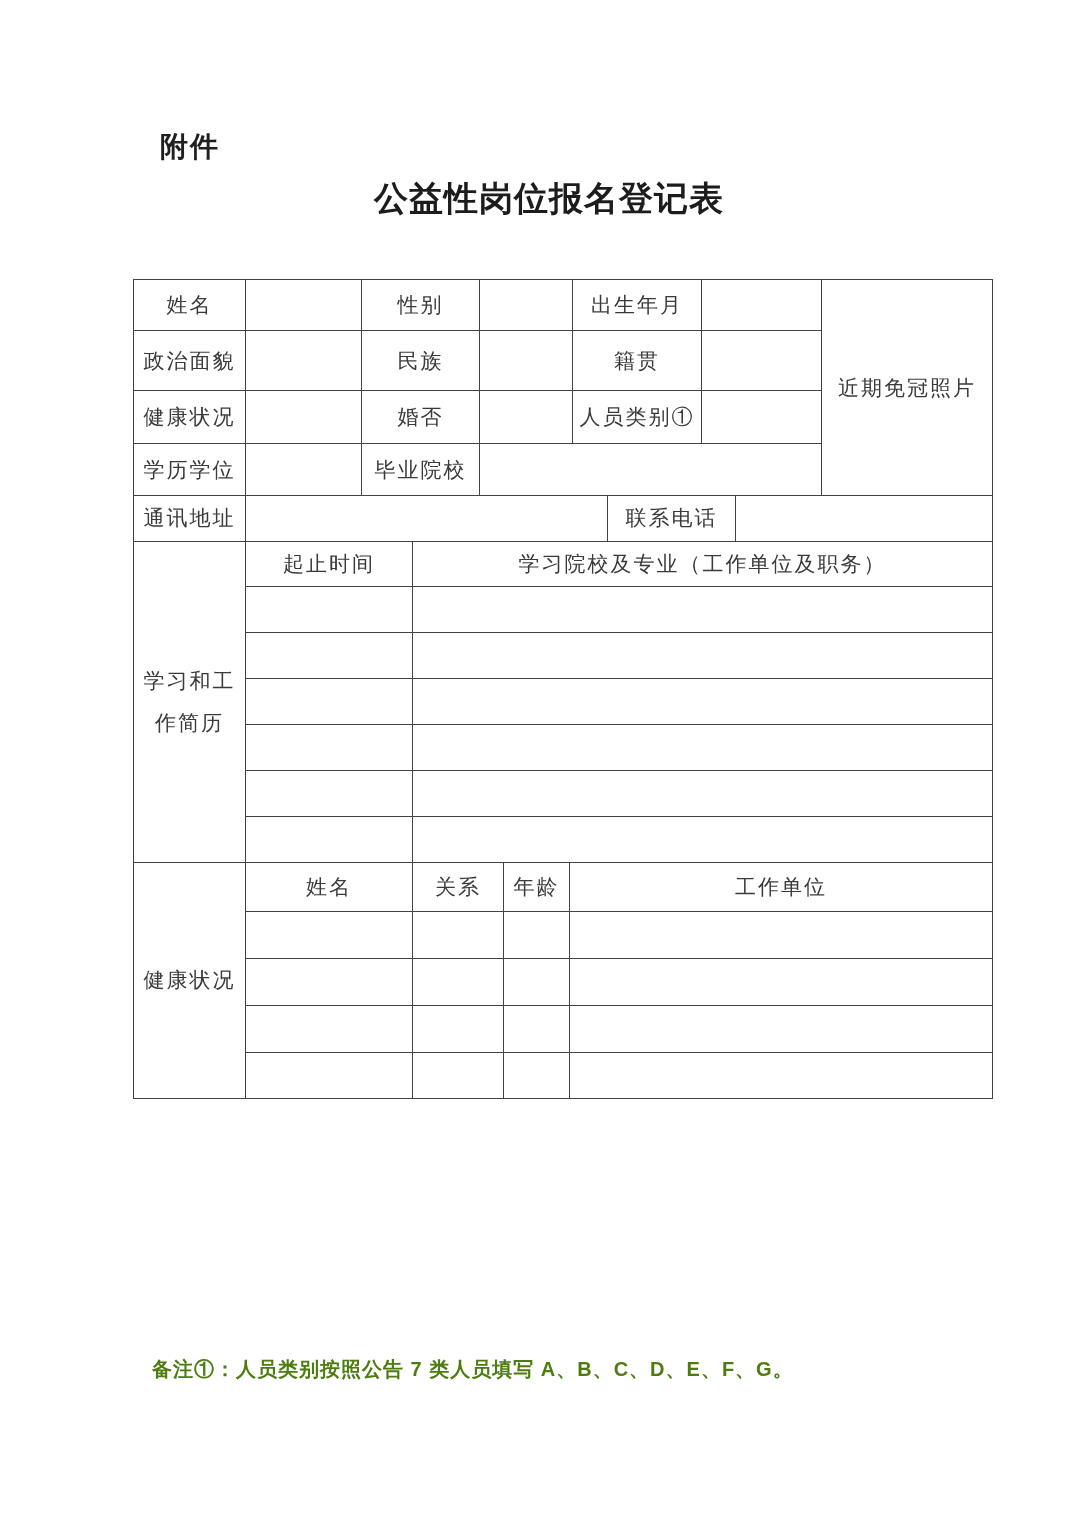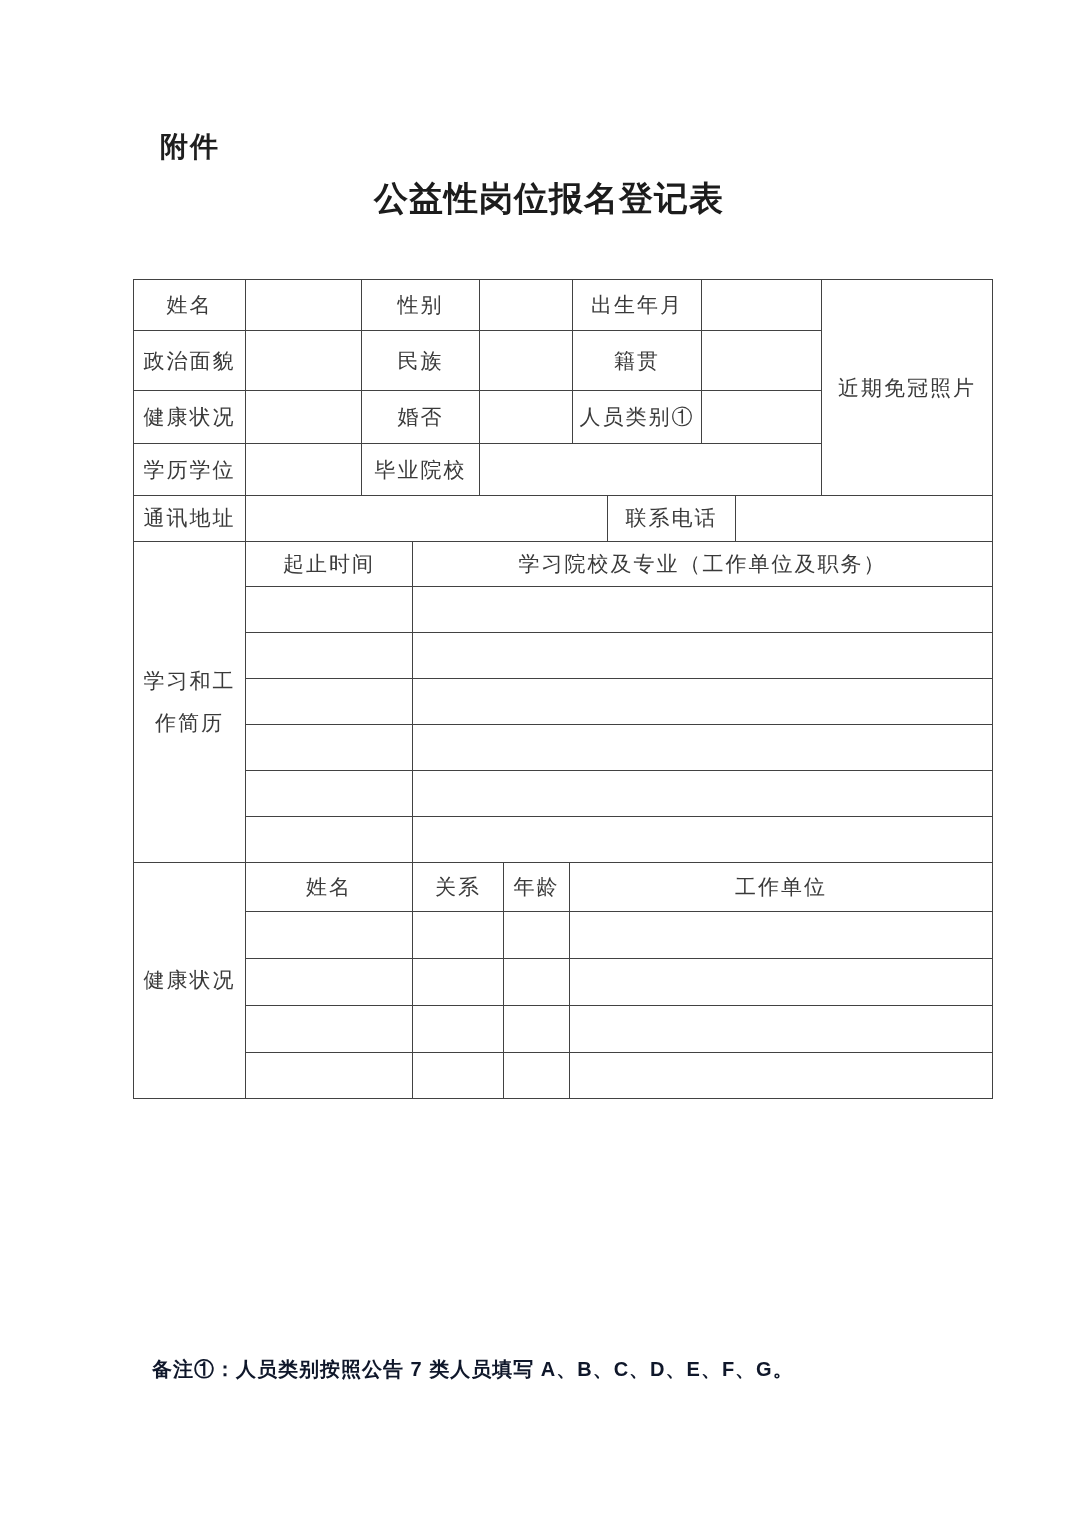--- a/index.html
+++ b/index.html
@@ -28,21 +28,21 @@
     text-align:center; vertical-align:middle;
     font-size:21px; color:#3a3a3a; letter-spacing:2px; overflow:hidden;
   }
   table.sec:not(:first-child) tr:first-child > td { border-top:0; }
   .pre-lines { white-space:pre-line; }
   .rewards-label { line-height:29px; }
   .resume-label { line-height:42px; }
   .footnote {
     position:absolute; left:152px; top:1356px; width:860px;
     font-family:"Liberation Sans", sans-serif;
-    font-weight:bold; font-size:20px; color:#0f172a; letter-spacing:1px;
+    font-weight:bold; font-size:20px; color:#4d7c0f; letter-spacing:1px;
   }
 </style>
 </head>
 <body>
 
 <div class="attachment">附件</div>
 <div class="doc-title">公益性岗位报名登记表</div>
 
 <div class="form-wrap">
 

